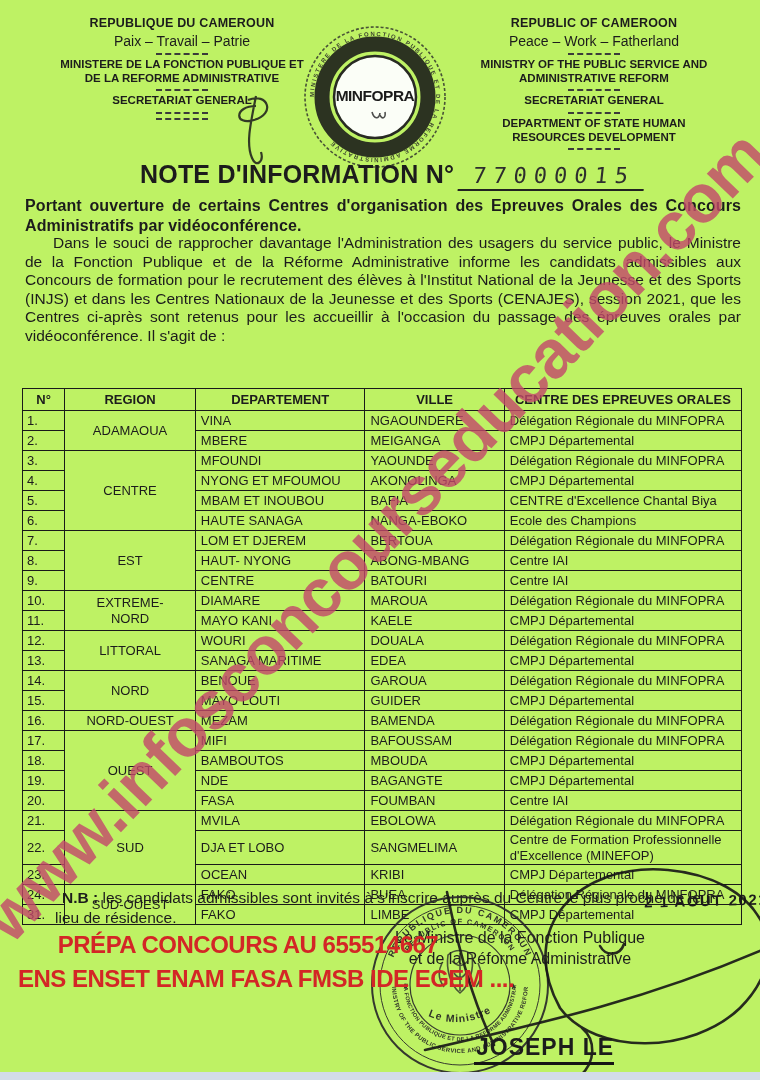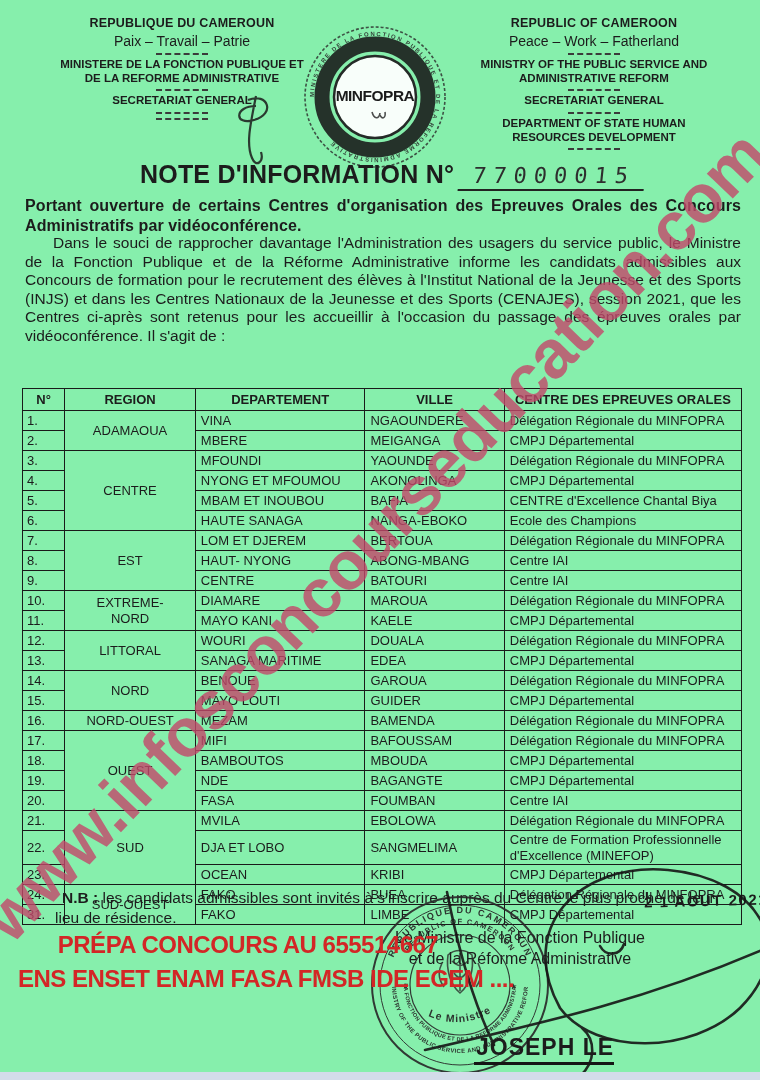--- a/index.html
+++ b/index.html
@@ -1,16 +1,16 @@
 <!DOCTYPE html>
 <html><head>
 <meta charset="utf-8">
 <style>
   html,body{margin:0;padding:0;background:#888;}
-  .page{position:relative;width:760px;height:1080px;background:#86efac;overflow:hidden;
+  .page{position:relative;width:760px;height:1080px;background:#bef264;overflow:hidden;
         font-family:"Liberation Sans",sans-serif;color:#1c1c1c;}
   
   .hdr-block{position:absolute;text-align:center;line-height:1.18;}
   .hdr-left{left:58px;top:16px;width:248px;}
   .hdr-right{left:468px;top:16px;width:252px;}
   .hdr-line1{font-size:12.5px;font-weight:700;letter-spacing:.2px;}
   .hdr-motto{font-size:14px;font-weight:400;margin-top:2px;}
   .hdr-sub{font-size:11.5px;font-weight:700;margin-top:2px;}
   .hdr-dash{width:52px;margin:4px auto 3px auto;border-top:2px dashed #3a3a3a;height:0;}
   .logo-wrap{position:absolute;left:300px;top:22px;width:150px;height:150px;}

